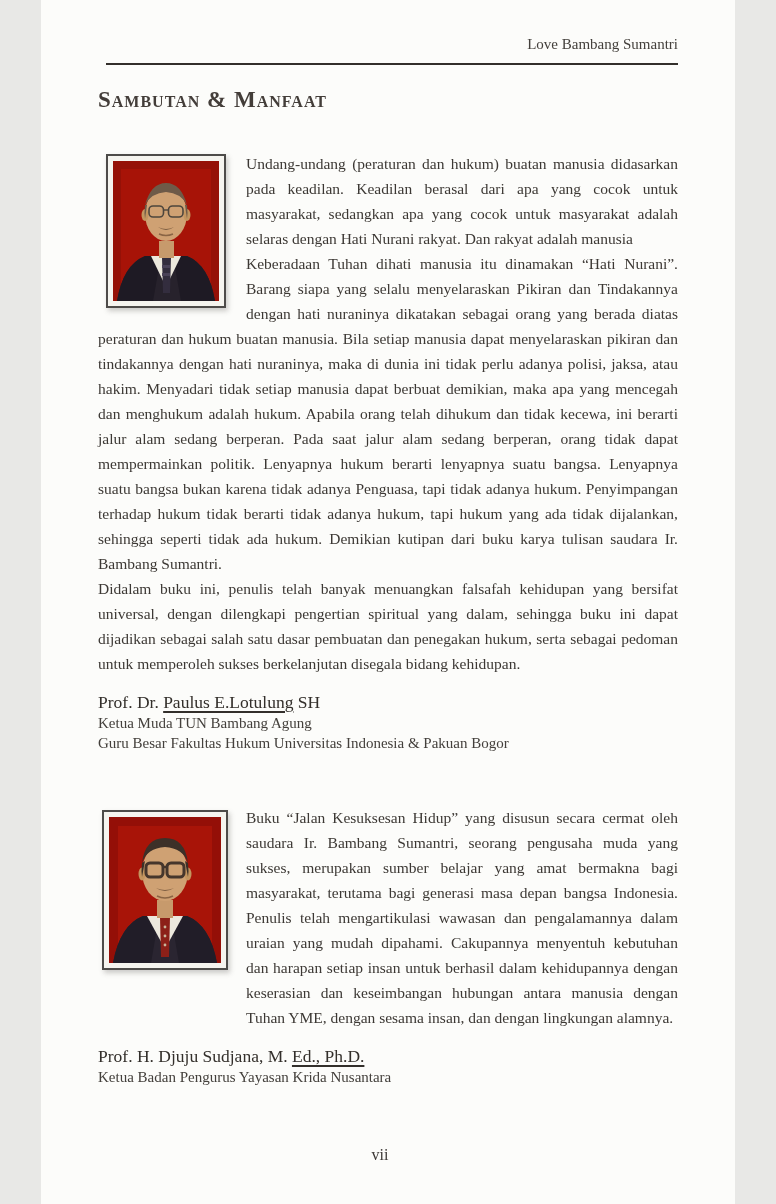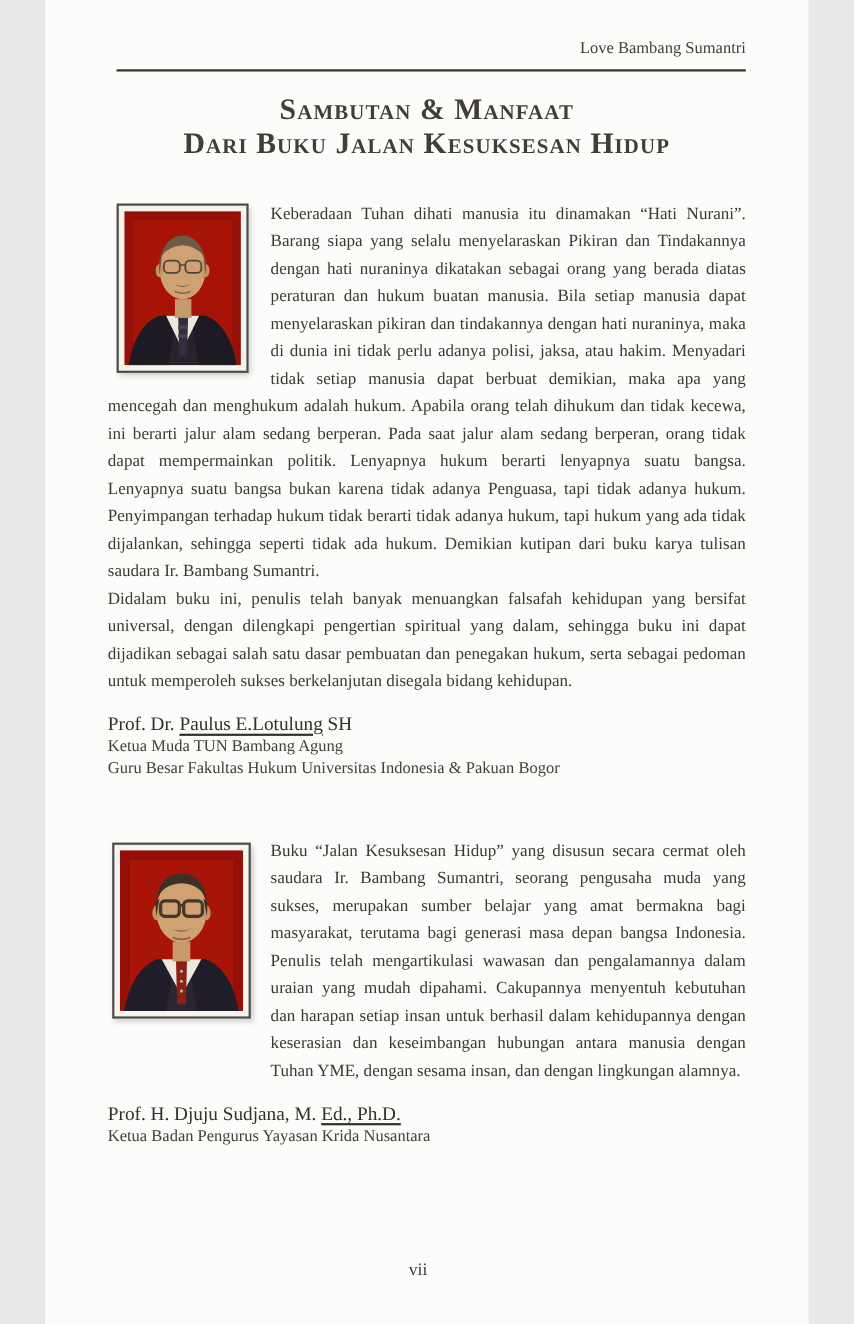--- a/index.html
+++ b/index.html
@@ -20,24 +20,24 @@
     line-height:22px;
     color:#44403c;
   }
   .header-rule {
     border:none;
     border-top:2px solid #332f2b;
     margin:8px 0 0 8px;
   }
   .page-title {
     margin-top:19px;
-    text-align:center;
+    text-align:left;
     font-variant:small-caps;
     font-weight:bold;
-    font-size:27px;
+    font-size:23px;
     line-height:31px;
     letter-spacing:1px;
     color:#433d39;
   }
   .block1 { margin-top:36px; }
   .block1::after { content:""; display:block; clear:both; }
 
   .photo-frame {
     border:2px solid #4d4b49;
     background:#f5f4ef;
@@ -92,21 +92,20 @@
 </head>
 <body>
 
 <div class="page">
 
   <div class="running-header">Love Bambang Sumantri</div>
   <hr class="header-rule">
 
   <div class="page-title">
     <div>Sambutan &amp; Manfaat</div>
-    <div>Dari Buku Jalan Kesuksesan Hidup</div>
   </div>
 
   <div class="block1">
     <span class="photo1-wrap">
       <span class="photo-frame">
         <svg width="106" height="140" viewBox="0 0 106 140">
           <rect x="0" y="0" width="106" height="140" fill="#a11308"></rect>
           <rect x="0" y="0" width="106" height="140" fill="#5f0b04" opacity="0.18"></rect>
           <rect x="8" y="8" width="90" height="124" fill="#a81408" opacity="0.9"></rect>
           <path d="M4,140 Q10,104 32,95 L74,95 Q96,104 102,140 Z" fill="#27222c"></path>
@@ -124,20 +123,21 @@
           <path d="M32,44 Q31,52 32,58 L34,44 Z" fill="#6e5a48"></path>
           <path d="M74,44 Q75,52 74,58 L72,44 Z" fill="#6e5a48"></path>
           <rect x="36" y="45" width="14.5" height="11" rx="4" fill="none" stroke="#4e463d" stroke-width="1.6"></rect>
           <rect x="55.5" y="45" width="14.5" height="11" rx="4" fill="none" stroke="#4e463d" stroke-width="1.6"></rect>
           <line x1="50.5" y1="49" x2="55.5" y2="49" stroke="#4e463d" stroke-width="1.4"></line>
           <path d="M45,66 Q53,70 61,66 Q53,72 45,66 Z" fill="#7a5b40"></path>
           <path d="M46,73 Q53,76 60,73" fill="none" stroke="#8a6545" stroke-width="1.4"></path>
         </svg>
       </span>
     </span>
+    <p class="body-par">Undang-undang (peraturan dan hukum) buatan manusia didasarkan pada keadilan. Keadilan berasal dari apa yang cocok untuk masyarakat, sedangkan apa yang cocok untuk masyarakat adalah selaras dengan Hati Nurani rakyat. Dan rakyat adalah manusia</p>
     <p class="body-par">Keberadaan Tuhan dihati manusia itu dinamakan “Hati Nurani”. Barang siapa yang selalu menyelaraskan Pikiran dan Tindakannya dengan hati nuraninya dikatakan sebagai orang yang berada diatas peraturan dan hukum buatan manusia.  Bila setiap manusia dapat menyelaraskan pikiran dan tindakannya dengan hati nuraninya, maka di dunia ini tidak perlu adanya polisi, jaksa, atau hakim. Menyadari tidak setiap manusia dapat berbuat demikian, maka apa yang mencegah dan menghukum adalah hukum. Apabila orang telah dihukum dan tidak kecewa, ini berarti jalur alam sedang berperan. Pada saat jalur alam sedang berperan, orang tidak dapat mempermainkan politik.  Lenyapnya hukum berarti lenyapnya suatu bangsa. Lenyapnya suatu bangsa bukan karena tidak adanya Penguasa, tapi tidak adanya hukum. Penyimpangan terhadap hukum tidak berarti tidak adanya hukum, tapi hukum yang ada tidak dijalankan, sehingga seperti tidak ada hukum. Demikian kutipan dari buku karya tulisan saudara Ir. Bambang Sumantri.</p>
     <p class="body-par">Didalam buku ini, penulis telah banyak menuangkan falsafah kehidupan yang bersifat universal, dengan dilengkapi pengertian spiritual yang dalam, sehingga buku ini dapat dijadikan sebagai salah satu dasar pembuatan dan penegakan hukum, serta sebagai pedoman untuk memperoleh sukses berkelanjutan disegala bidang kehidupan.</p>
   </div>
 
   <div class="sig-block">
     <div class="sig-name"><span>Prof. Dr. </span><span class="sig-underline">Paulus E.Lotulung</span><span> SH</span></div>
     <div class="sig-role">Ketua Muda TUN Bambang Agung</div>
     <div class="sig-role">Guru Besar Fakultas Hukum Universitas Indonesia &amp; Pakuan Bogor</div>
   </div>
 

